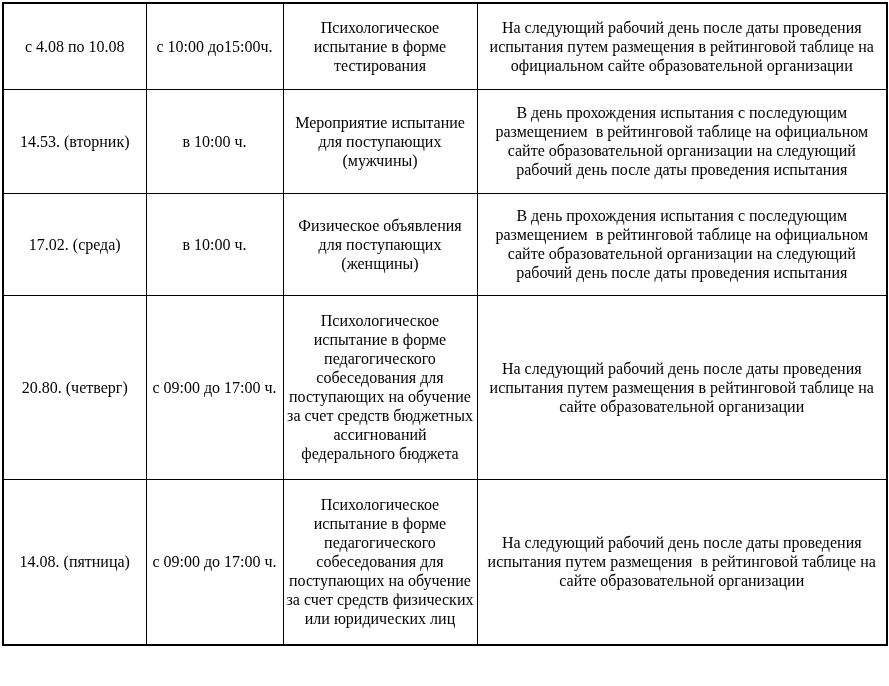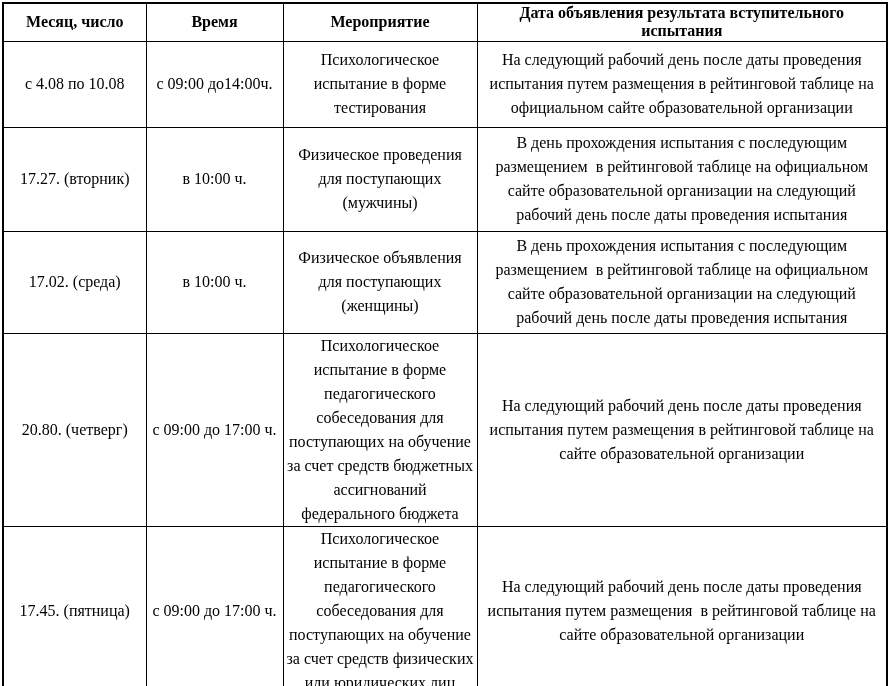--- a/index.html
+++ b/index.html
@@ -23,21 +23,21 @@
     table-layout: fixed;
     width: 884px;
     border: 2px solid #000000;
     background: #ffffff;
   }
   table.schedule td, table.schedule th {
     border: 1px solid #000000;
     text-align: center;
     vertical-align: middle;
     font-size: 16px;
-    line-height: 24px;
+    line-height: 19px;
     padding: 0 2px;
     white-space: pre-wrap;
     overflow: hidden;
     box-sizing: border-box;
   }
   table.schedule th {
     font-weight: bold;
     line-height: 18px;
   }
   col.c-date  { width: 143px; }
@@ -56,51 +56,45 @@
 
 <div class="page">
   <table class="schedule">
     <colgroup>
       <col class="c-date">
       <col class="c-time">
       <col class="c-event">
       <col class="c-result">
     </colgroup>
     <tbody>
-      <tr class="r-head">
-        <th>Месяц, число</th>
-        <th>Время</th>
-        <th>Мероприятие</th>
-        <th>Дата объявления результата вступительного испытания</th>
-      </tr>
       <tr class="r-0">
         <td>с 4.08 по 10.08</td>
-        <td>с 09:00 до14:00ч.</td>
+        <td>с 10:00 до15:00ч.</td>
         <td>Психологическое испытание в форме тестирования</td>
         <td>На следующий рабочий день после даты проведения испытания путем размещения в рейтинговой таблице на официальном сайте образовательной организации</td>
       </tr>
       <tr class="r-1">
-        <td>17.27. (вторник)</td>
+        <td>14.53. (вторник)</td>
         <td>в 10:00 ч.</td>
-        <td>Физическое проведения для поступающих (мужчины)</td>
+        <td>Мероприятие испытание для поступающих (мужчины)</td>
         <td>В день прохождения испытания с последующим размещением  в рейтинговой таблице на официальном сайте образовательной организации на следующий рабочий день после даты проведения испытания</td>
       </tr>
       <tr class="r-2">
         <td>17.02. (среда)</td>
         <td>в 10:00 ч.</td>
         <td>Физическое объявления для поступающих (женщины)</td>
         <td>В день прохождения испытания с последующим размещением  в рейтинговой таблице на официальном сайте образовательной организации на следующий рабочий день после даты проведения испытания</td>
       </tr>
       <tr class="r-3">
         <td>20.80. (четверг)</td>
         <td>с 09:00 до 17:00 ч.</td>
         <td>Психологическое испытание в форме педагогического собеседования для поступающих на обучение за счет средств бюджетных ассигнований федерального бюджета</td>
         <td>На следующий рабочий день после даты проведения испытания путем размещения в рейтинговой таблице на сайте образовательной организации</td>
       </tr>
       <tr class="r-4">
-        <td>17.45. (пятница)</td>
+        <td>14.08. (пятница)</td>
         <td>с 09:00 до 17:00 ч.</td>
         <td>Психологическое испытание в форме педагогического собеседования для поступающих на обучение за счет средств физических или юридических лиц</td>
         <td>На следующий рабочий день после даты проведения испытания путем размещения  в рейтинговой таблице на сайте образовательной организации</td>
       </tr>
     </tbody>
   </table>
 </div>
 
 </body></html>

